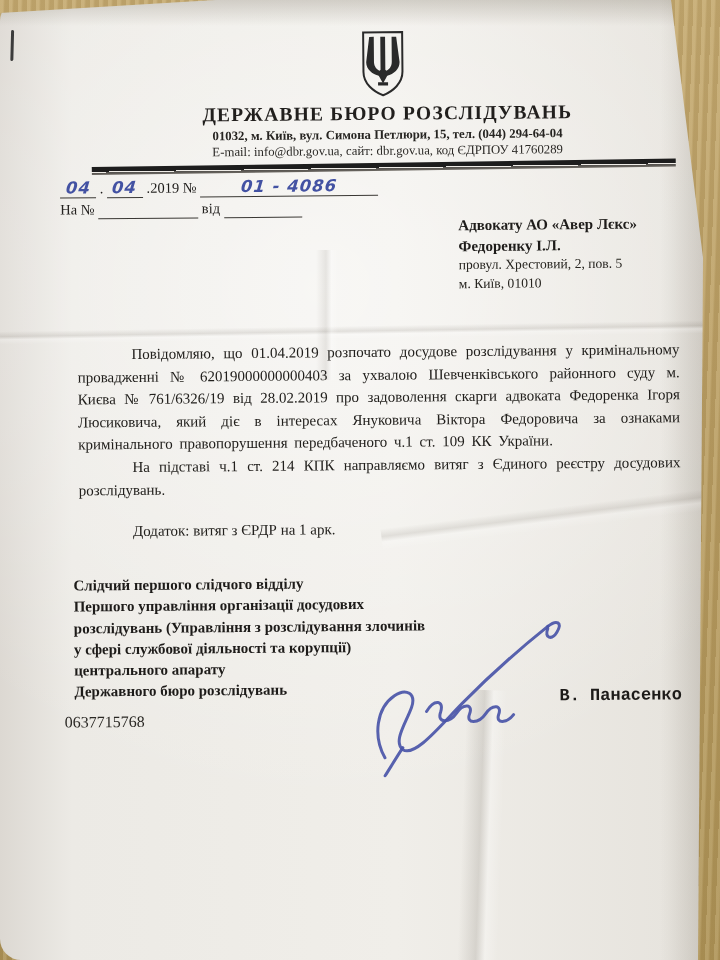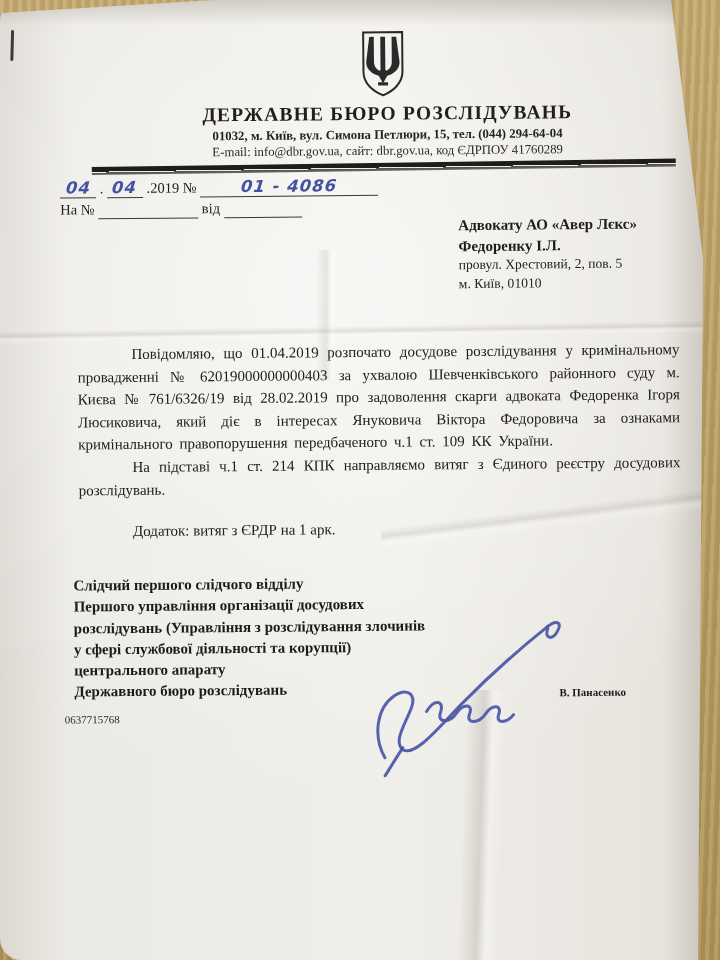--- a/index.html
+++ b/index.html
@@ -69,22 +69,22 @@
   .addressee .b{font-weight:bold;font-size:15px;color:#1e1c1a;}
   .addressee .r{font-size:13.6px;line-height:18.5px;color:#26241f;}
 
   .bodytext{position:absolute;left:78px;top:341px;width:602px;
     font-size:15px;line-height:22.6px;text-align:justify;color:#22201d;}
   .bodytext p{margin:0;text-indent:54px;word-spacing:3px;}
   .attachment{position:absolute;left:132px;top:521px;font-size:15px;color:#22201d;}
 
   .signblock{position:absolute;left:72px;top:573px;width:440px;
     font-weight:bold;font-size:15px;line-height:21.3px;color:#1d1b19;}
-  .sign-name{position:absolute;left:557px;top:688px;font-weight:bold;font-size:11px;color:#1d1b19;white-space:nowrap;}
-  .phone{position:absolute;left:62px;top:711px;font-size:11px;color:#2a2824;}
+  .sign-name{position:absolute;left:557px;top:688px;font-weight:bold;font-size:17px;color:#1d1b19;white-space:nowrap;font-family:Liberation Mono, monospace;}
+  .phone{position:absolute;left:62px;top:711px;font-size:16px;color:#2a2824;}
 
   .signature-svg{position:absolute;left:366px;top:608px;width:200px;height:175px;}
   .signature-svg path{fill:none;stroke:#4a55a8;stroke-width:3;stroke-linecap:round;stroke-linejoin:round;opacity:.92;}
 </style>
 </head>
 <body>
 
 <div class="photo">
   <div class="bg-texture"></div>
 

